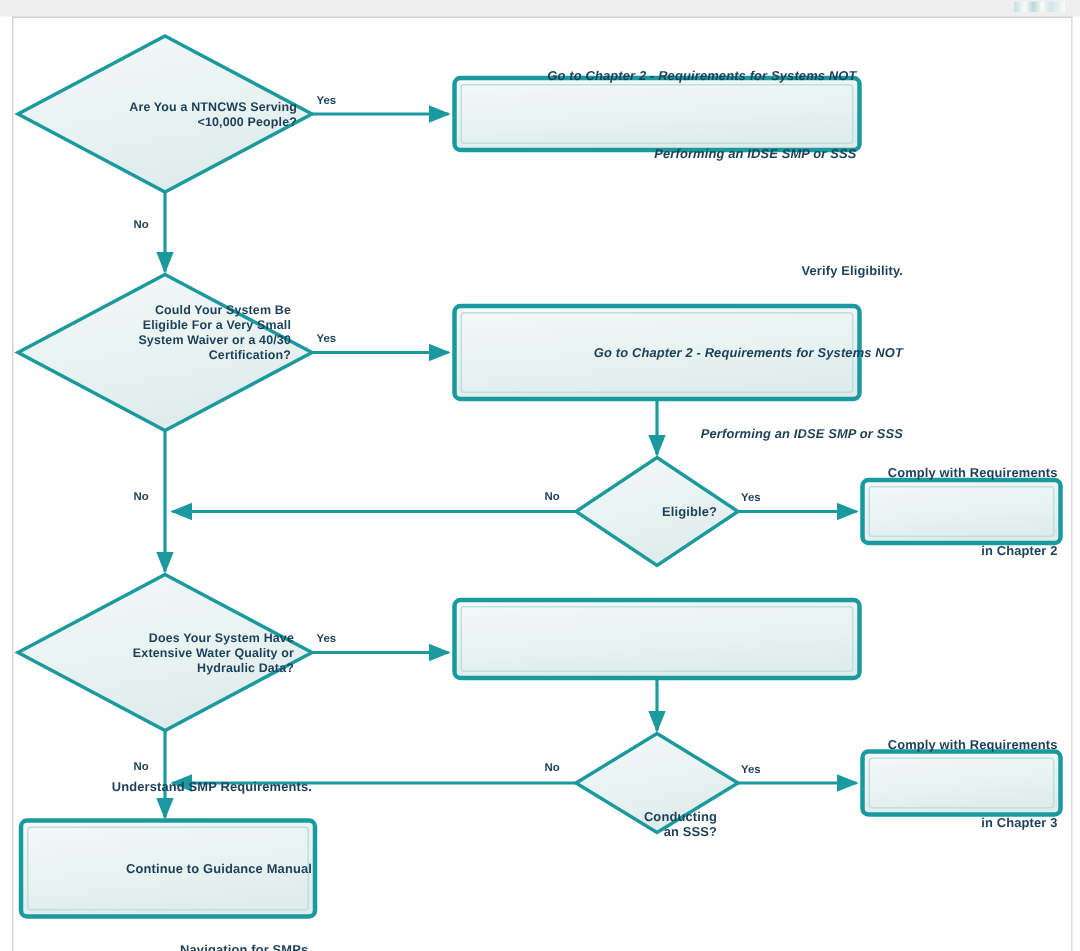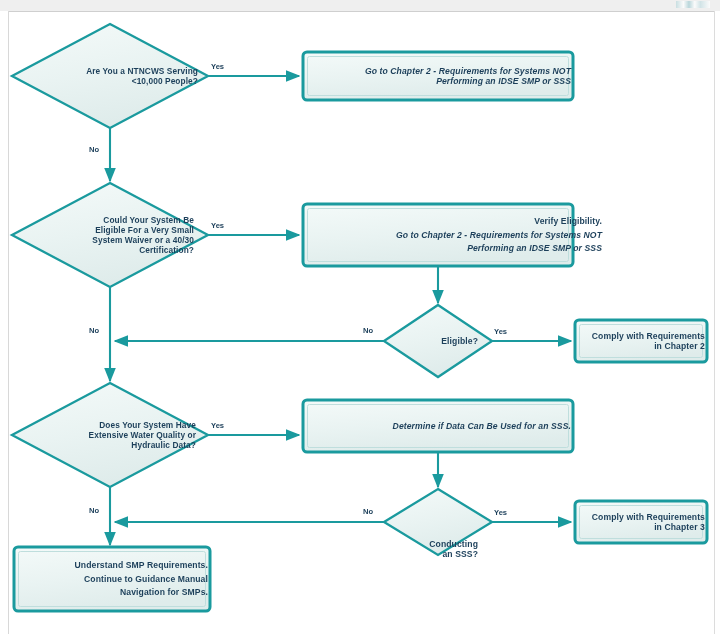--- a/index.html
+++ b/index.html
@@ -50,21 +50,21 @@
     text-align: center;
     color: #1c3f5a;
     font-weight: bold;
     letter-spacing: .1px;
     line-height: 1.22;
     pointer-events: none;
   }
   .node-text .ln { display: block; white-space: nowrap; }
   .node-text .ln.em { font-style: italic; }
   .diamond-text { font-size: 8.3px; }
-  .box-text { font-size: 8.6px; }
+  .box-text { font-size: 8.6px; gap: 41px; }
   .box-text.gap .ln { margin-bottom: 3px; }
   .box-text.gap .ln:last-child { margin-bottom: 0; }
   .small-diamond-text { font-size: 8.6px; }
 
   .edge-label {
     position: absolute;
     color: #1c3f5a;
     font-size: 7.6px;
     font-weight: bold;
     pointer-events: none;
@@ -170,21 +170,21 @@
   <div class="node-text diamond-text" style="left:22px;top:52px;width:176px;height:48px;">
     <span class="ln">Are You a NTNCWS Serving</span>
     <span class="ln">&lt;10,000 People?</span>
   </div>
 
   <div class="node-text box-text" style="left:305px;top:54px;width:266px;height:44px;">
     <span class="ln em">Go to Chapter 2 - Requirements for Systems NOT</span>
     <span class="ln em">Performing an IDSE SMP or SSS</span>
   </div>
 
-  <div class="node-text diamond-text" style="left:26px;top:206px;width:168px;height:58px;">
+  <div class="node-text diamond-text" style="left:26px;top:192px;width:168px;height:58px;">
     <span class="ln">Could Your System Be</span>
     <span class="ln">Eligible For a Very Small</span>
     <span class="ln">System Waiver or a 40/30</span>
     <span class="ln">Certification?</span>
   </div>
 
   <div class="node-text box-text gap" style="left:305px;top:207px;width:297px;height:56px;padding-left:36px;">
     <span class="ln">Verify Eligibility.</span>
     <span class="ln em">Go to Chapter 2 - Requirements for Systems NOT</span>
     <span class="ln em">Performing an IDSE SMP or SSS</span>
@@ -199,21 +199,20 @@
     <span class="ln">in Chapter 2</span>
   </div>
 
   <div class="node-text diamond-text" style="left:24px;top:409px;width:172px;height:52px;">
     <span class="ln">Does Your System Have</span>
     <span class="ln">Extensive Water Quality or</span>
     <span class="ln">Hydraulic Data?</span>
   </div>
 
   <div class="node-text box-text gap" style="left:305px;top:403px;width:266px;height:46px;">
-    <span class="ln em">Determine if Data Can Be Used for an SSS.</span>
   </div>
 
   <div class="node-text small-diamond-text" style="left:398px;top:534px;width:80px;height:30px;">
     <span class="ln">Conducting</span>
     <span class="ln">an SSS?</span>
   </div>
 
   <div class="node-text box-text" style="left:577px;top:503px;width:128px;height:38px;">
     <span class="ln">Comply with Requirements</span>
     <span class="ln">in Chapter 3</span>

